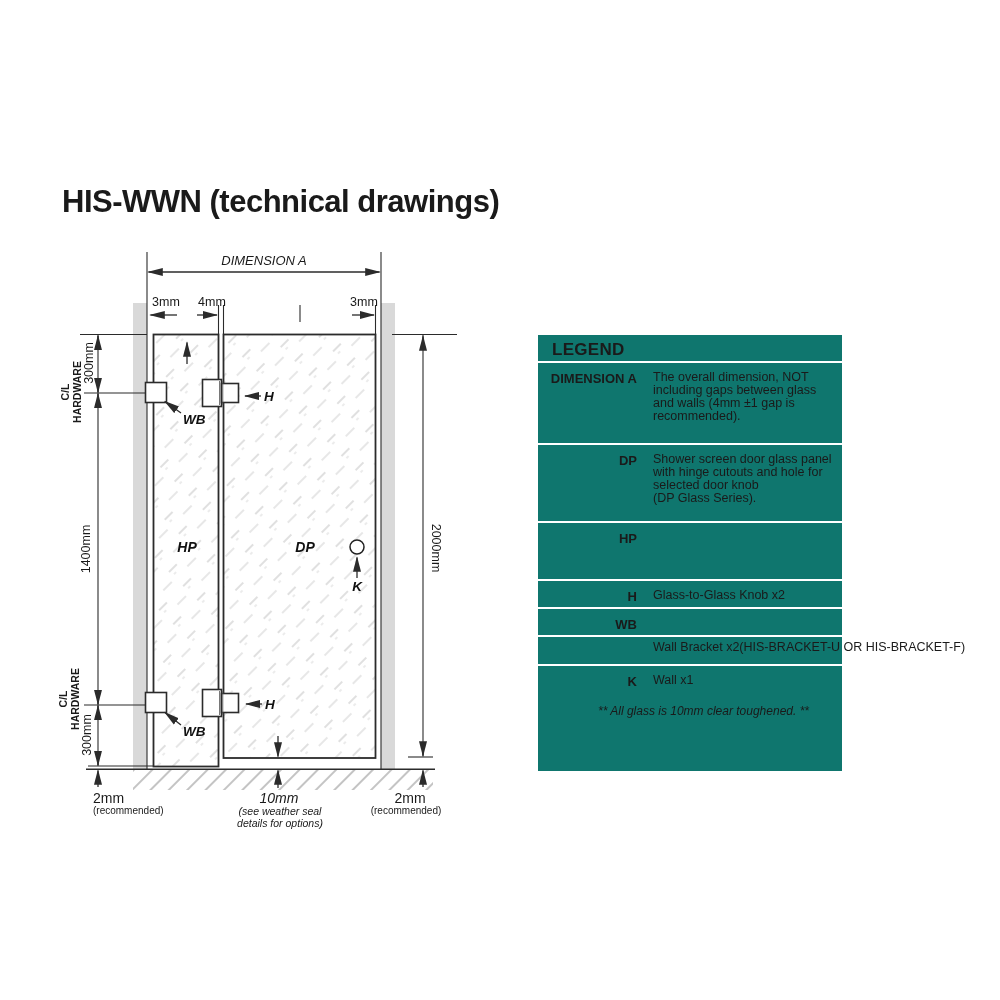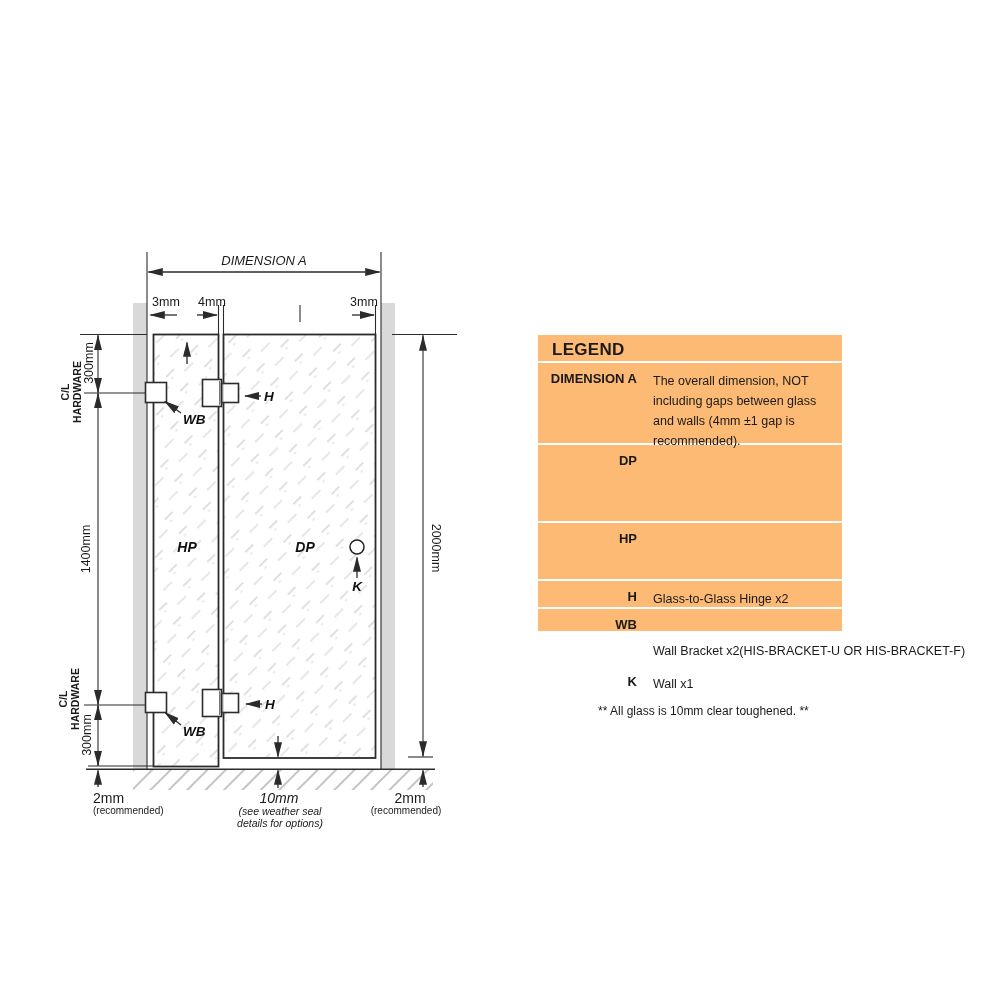--- a/index.html
+++ b/index.html
@@ -12,40 +12,41 @@
   .glass{stroke:#2b2b2b;stroke-width:1.8;}
   .hw{fill:#fff;stroke:#2b2b2b;stroke-width:1.6;}
   .dimtext{font:12.5px "Liberation Sans",sans-serif;fill:#1a1a1a;}
   .dimtext-b{font:700 10.5px "Liberation Sans",sans-serif;fill:#1a1a1a;}
   .dimtext-i{font:italic 13px "Liberation Sans",sans-serif;fill:#1a1a1a;}
   .notetext{font:10px "Liberation Sans",sans-serif;fill:#1a1a1a;}
   .notetext-i{font:italic 10.5px "Liberation Sans",sans-serif;fill:#1a1a1a;}
   .plabel{font:italic 700 14px "Liberation Sans",sans-serif;fill:#111;}
   .leader-label{font:italic 700 13.5px "Liberation Sans",sans-serif;fill:#111;}
   
-  #legend{position:absolute;left:538px;top:335px;width:304px;height:296px;background:#fdba74;}
+  #legend{position:absolute;left:538px;top:335px;width:304px;height:436px;background:#0f766e;}
   #legend .hdr{height:26px;box-sizing:border-box;padding:5px 0 0 14px;font-size:17px;font-weight:700;letter-spacing:0.3px;}
   #legend .row{display:flex;box-sizing:border-box;border-top:2px solid #fff;padding-top:8px;}
   #legend .term{flex:0 0 99px;text-align:right;font-weight:700;font-size:13px;line-height:15px;}
-  #legend .desc{margin-left:16px;font-size:12.5px;line-height:20px;white-space:pre-line;}
+  #legend .desc{margin-left:16px;font-size:12.5px;line-height:13px;white-space:pre-line;}
   #legend .row.r1{height:82px;}
   #legend .row.r2{height:78px;}
   #legend .row.r3{height:58px;}
   #legend .row.r4{height:28px;}
   #legend .row.r5{height:28px;}
   #legend .row.r5 .desc{white-space:nowrap;margin-top:24px;}
   #legend .row.r6{height:29px;}
   #legend .row.r7{height:33px;}
-  #footnote{position:absolute;left:598px;top:704px;font-size:12px;white-space:nowrap;}
+  #footnote{position:absolute;left:598px;top:704px;font-size:12px;font-style:italic;white-space:nowrap;}
 </style>
 </head>
 <body>
 
 <div id="page">
 
+  <div id="title">HIS-WWN (technical drawings)</div>
 
   <svg width="1000" height="1000" viewBox="0 0 1000 1000">
     <defs>
       <marker id="arrE" orient="auto" markerWidth="12" markerHeight="7" refX="11" refY="3.5" viewBox="0 0 12 7">
         <path d="M0,0.4 L12,3.5 L0,6.6 z" fill="#2b2b2b"></path>
       </marker>
       <marker id="arrS" orient="auto-start-reverse" markerWidth="12" markerHeight="7" refX="11" refY="3.5" viewBox="0 0 12 7">
         <path d="M0,0.4 L12,3.5 L0,6.6 z" fill="#2b2b2b"></path>
       </marker>
       <pattern id="glassHatch" patternUnits="userSpaceOnUse" width="20" height="34" patternTransform="rotate(45)">
@@ -210,27 +211,31 @@
     <div class="hdr">LEGEND</div>
     <div class="row r1">
       <div class="term">DIMENSION A</div>
       <div class="desc">The overall dimension, NOT
 including gaps between glass
 and walls (4mm ±1 gap is
 recommended).</div>
     </div>
     <div class="row r2">
       <div class="term">DP</div>
+      <div class="desc">Shower screen door glass panel
+with hinge cutouts and hole for
+selected door knob
+(DP Glass Series).</div>
     </div>
     <div class="row r3">
       <div class="term">HP</div>
     </div>
     <div class="row r4">
       <div class="term">H</div>
-      <div class="desc">Glass-to-Glass Hinge x2</div>
+      <div class="desc">Glass-to-Glass Knob x2</div>
     </div>
     <div class="row r5">
       <div class="term">WB</div>
       <div class="desc">Wall Bracket x2(HIS-BRACKET-U OR HIS-BRACKET-F)</div>
     </div>
     <div class="row r6">
       <div class="term"></div>
       <div class="desc"></div>
     </div>
     <div class="row r7">

